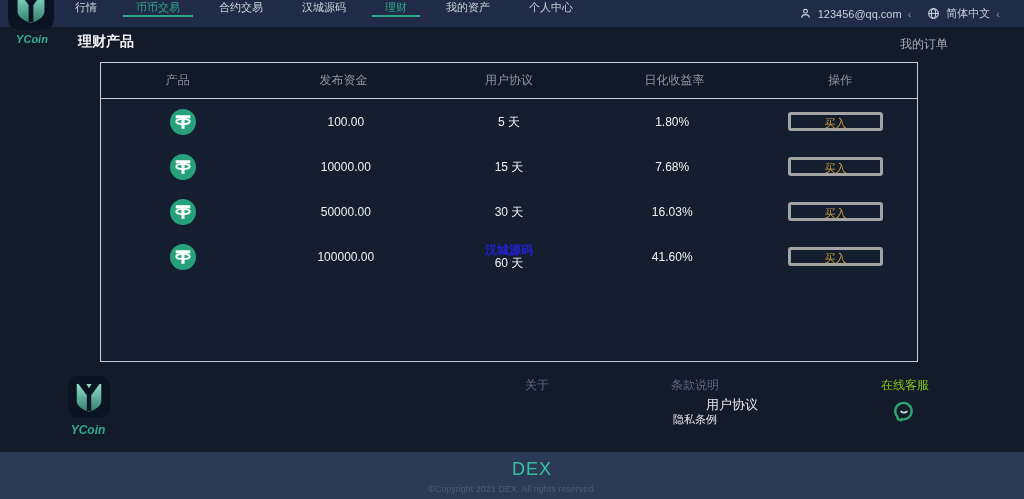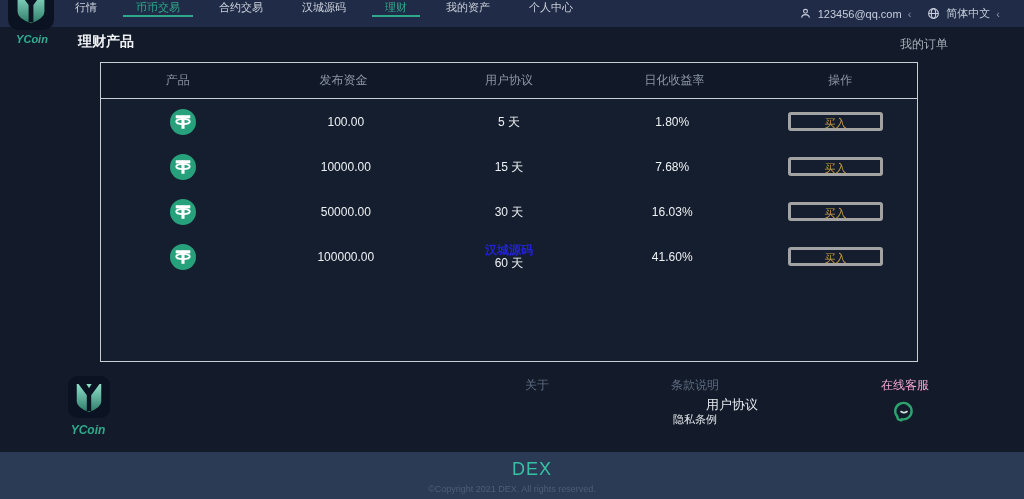--- a/index.html
+++ b/index.html
@@ -32,21 +32,21 @@
   .usdt{width:26px;height:26px;display:inline-block;}
   .buy{background:transparent;border:3px solid #a3a3a3;border-radius:3px;width:95px;height:19px;font-size:11px;color:#c89b3c;font-family:"Liberation Sans",sans-serif;cursor:pointer;line-height:16px;padding:0;}
   .wm{color:#2222dd;font-size:12px;font-weight:bold;text-decoration:none;cursor:pointer;line-height:12px;}
   
   .footer-logo{position:absolute;left:68px;top:376px;}
   .footer-logo-name{position:absolute;left:64px;top:423px;width:48px;text-align:center;font-size:12px;font-weight:bold;font-style:italic;color:#2fa98b;}
   .f-about{position:absolute;left:497px;top:377px;width:80px;text-align:center;font-size:12px;color:#5d6a7f;}
   .f-terms{position:absolute;left:655px;top:377px;width:80px;text-align:center;font-size:12px;color:#5d6a7f;}
   .f-link1{position:absolute;left:692px;top:396px;width:80px;text-align:center;font-size:13px;color:#e6e9ee;cursor:pointer;}
   .f-link2{position:absolute;left:655px;top:412px;width:80px;text-align:center;font-size:11px;color:#e6e9ee;cursor:pointer;}
-  .f-service{position:absolute;left:865px;top:377px;width:80px;text-align:center;font-size:12px;color:#f9a8d4;cursor:pointer;}
+  .f-service{position:absolute;left:865px;top:377px;width:80px;text-align:center;font-size:12px;color:#84cc16;cursor:pointer;}
   .f-headset{position:absolute;left:892px;top:399px;cursor:pointer;}
   
   .bottom-bar{position:absolute;left:0;top:452px;width:1024px;height:47px;background:#2b3a55;text-align:center;}
   .bottom-brand{margin-top:7px;font-size:18px;letter-spacing:1px;color:#35c2a4;margin-left:40px;}
   .bottom-copy{margin-top:4px;font-size:9px;color:#4d5e7b;}
 </style>
 </head>
 <body>
 
 <svg width="0" height="0" style="position:absolute">

